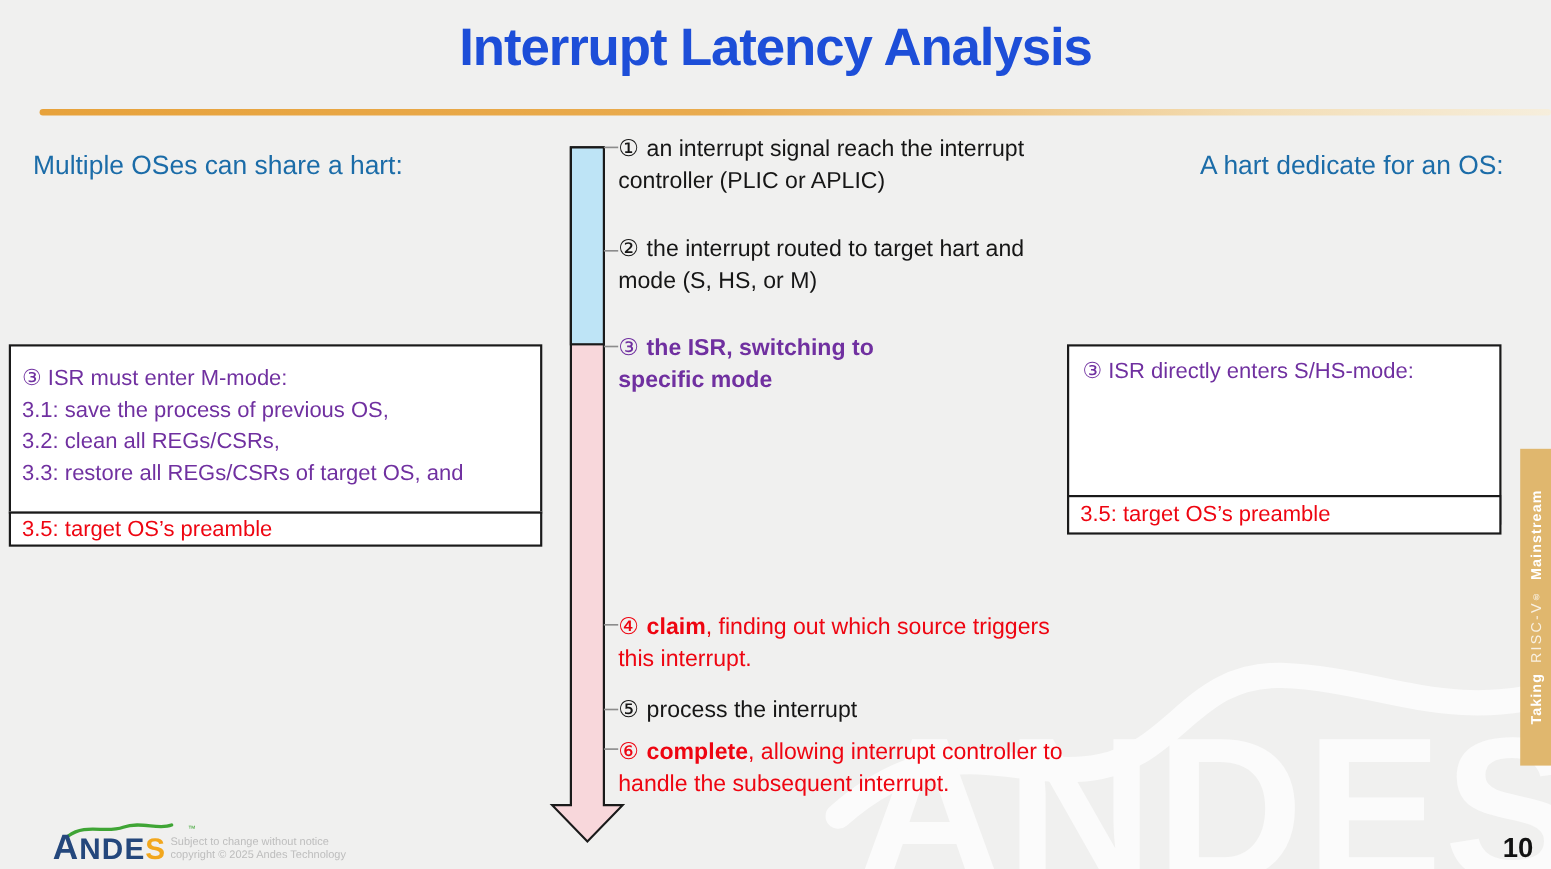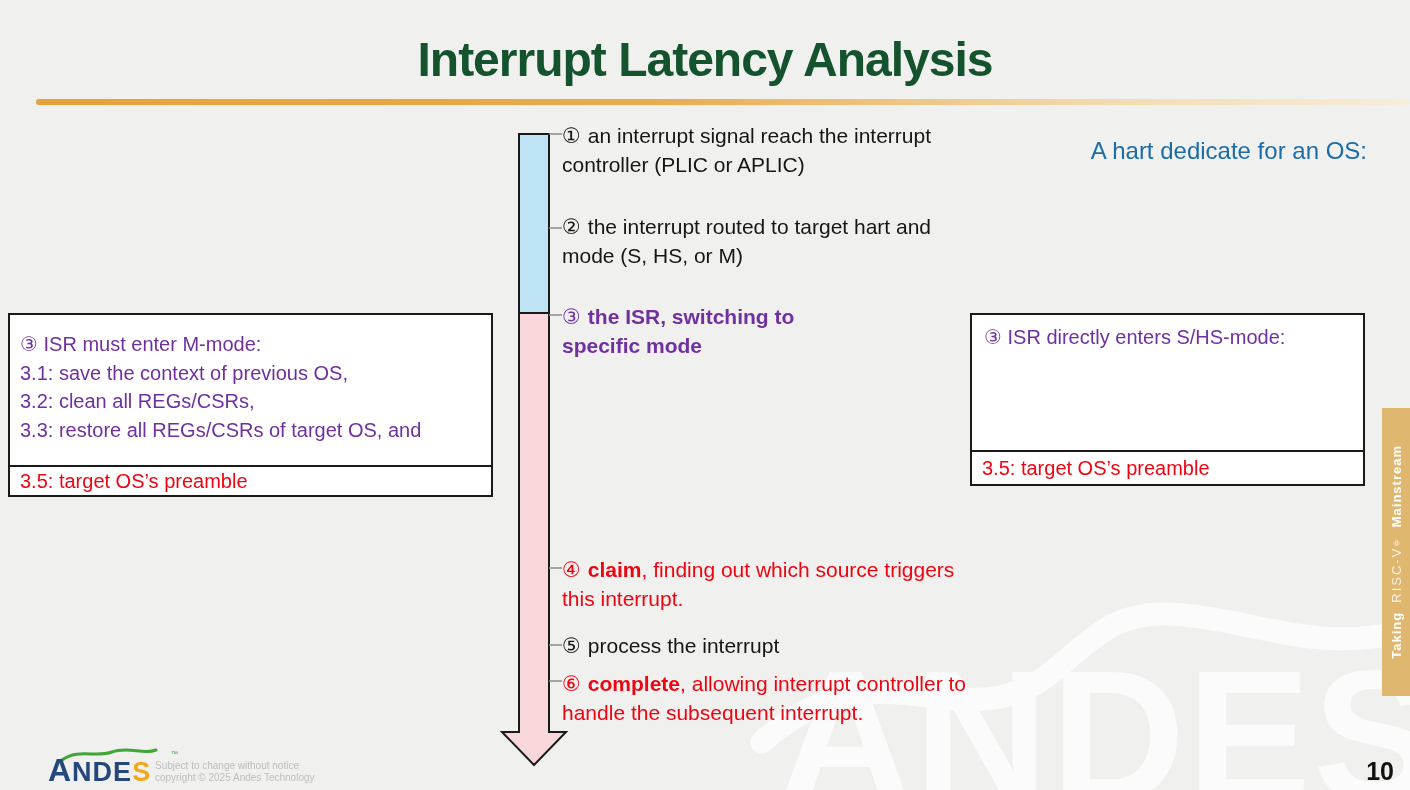--- a/index.html
+++ b/index.html
@@ -12,23 +12,23 @@
     width:1410px;height:790px;
     background:#F0F0EF;
     overflow:hidden;
   }
   
   #watermark-layer{position:absolute;inset:0;z-index:0;pointer-events:none;}
   #content-layer{position:absolute;inset:0;z-index:2;}
 
   
   .page-title{
-    position:absolute;left:0;right:0;top:32px;
+    position:absolute;left:0;right:0;top:16px;
     text-align:center;
-    font-size:48px;font-weight:bold;color:#14532d;
+    font-size:48px;font-weight:bold;color:#1d4ed8;
     letter-spacing:-1px;
   }
   .title-divider{
     position:absolute;left:36px;top:99px;height:6px;width:1374px;
     background:linear-gradient(to right,#E7A23B 0%,#E9AB4E 45%,#F3DDB4 80%,#F6EEDC 100%);
     border-radius:3px;
   }
 
   
   .heading{
@@ -124,20 +124,21 @@
       <path d="M 762 742 C 860 655, 925 712, 1000 697 C 1070 683, 1085 612, 1165 614 C 1255 617, 1315 658, 1418 628" fill="none" stroke="#FBFBFB" stroke-width="23" stroke-linecap="round"></path>
       <text x="778" y="800" font-family="Liberation Sans, DejaVu Sans, sans-serif" font-size="186" font-weight="bold" fill="#FBFBFB" letter-spacing="2">ANDES</text>
     </svg>
   </div>
 
   <div id="content-layer">
 
     <div class="page-title">Interrupt Latency Analysis</div>
     <div class="title-divider"></div>
 
+    <div class="heading heading-left">Multiple OSes can share a hart:</div>
     <div class="heading heading-right">A hart dedicate for an OS:</div>
 
     <svg id="arrow-svg" width="1410" height="790" viewBox="0 0 1410 790">
       <path d="M519,134 L549,134 L549,732 L566,732 L534,765 L502,732 L519,732 Z" fill="#F8D7DB" stroke="#1a1a1a" stroke-width="2" stroke-linejoin="miter"></path>
       <rect x="519" y="134" width="30" height="179" fill="#BEE4F6" stroke="#1a1a1a" stroke-width="2"></rect>
       <g stroke="#8C8C8C" stroke-width="1.5">
         <line x1="549" y1="134" x2="562" y2="134"></line>
         <line x1="549" y1="228" x2="562" y2="228"></line>
         <line x1="549" y1="315" x2="562" y2="315"></line>
         <line x1="549" y1="568" x2="562" y2="568"></line>
@@ -163,21 +164,21 @@
     </div>
     <div class="flow-step step-5">
       <span class="st-num">⑤</span><span class="st-bold"></span><span class="st-rest">process the interrupt</span>
     </div>
     <div class="flow-step step-6 c-red">
       <span class="st-num">⑥</span><span class="st-bold">complete</span><span class="st-rest">, allowing interrupt controller to handle the subsequent interrupt.</span>
     </div>
 
     <div class="info-box box-left-main">
       <div class="box-line">③ ISR must enter M-mode:</div>
-      <div class="box-line">3.1: save the context of previous OS,</div>
+      <div class="box-line">3.1: save the process of previous OS,</div>
       <div class="box-line">3.2: clean all REGs/CSRs,</div>
       <div class="box-line">3.3: restore all REGs/CSRs of target OS, and</div>
     </div>
     <div class="info-box box-left-preamble">3.5: target OS’s preamble</div>
 
     <div class="info-box box-right-main">
       <div class="box-line">③ ISR directly enters S/HS-mode:</div>
     </div>
     <div class="info-box box-right-preamble">3.5: target OS’s preamble</div>
 

